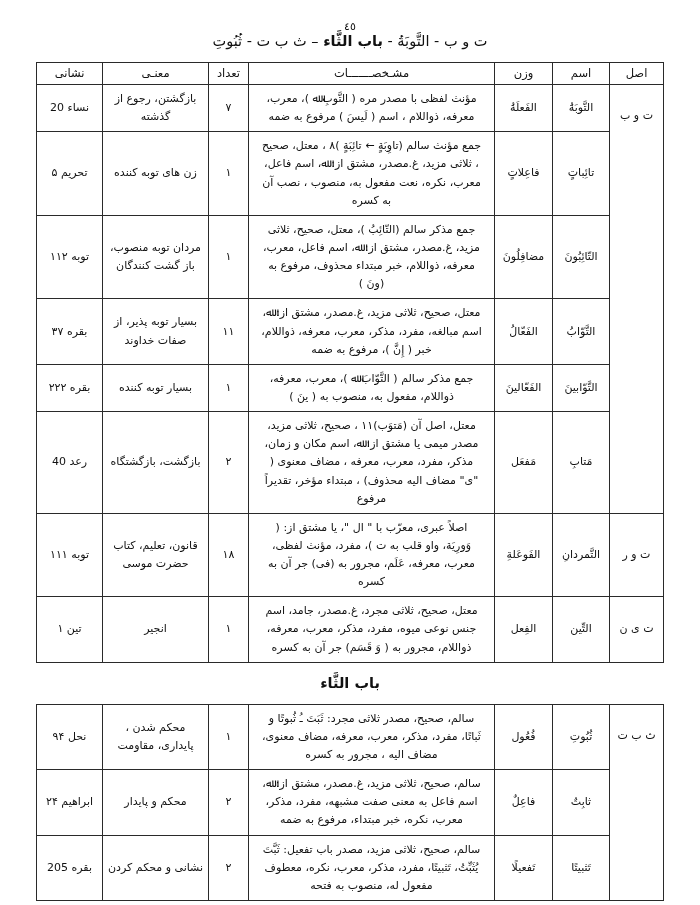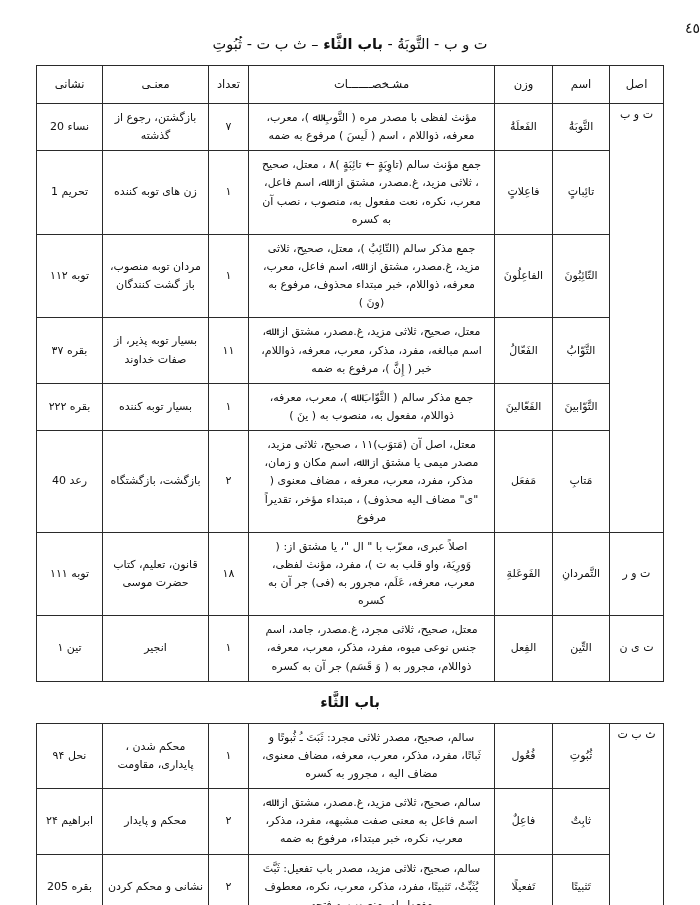--- a/index.html
+++ b/index.html
@@ -4,22 +4,23 @@
 <style>
   html,body{margin:0;padding:0;background:#fff;}
   body{
     width:700px;height:905px;
     font-family:"DejaVu Sans", sans-serif;
     direction:rtl;
     color:#111;
     position:relative;
   }
   .page-number{
+    text-align:center;
     padding-top:20px;
-    font-size:14px;
+    font-size:11px;
   }
   .running-header{
     text-align:center;
     font-size:14.5px;
   }
   .running-header b{font-weight:bold;}
   table{
     border-collapse:collapse;
     table-layout:fixed;
     width:627px;
@@ -34,22 +35,22 @@
   col.c-ref{width:66px;}
   th,td{
     border:1px solid #2a2a2a;
     text-align:center;
     vertical-align:middle;
     font-size:11px;
     line-height:1.65;
     padding:5px 3px;
     word-wrap:break-word;
   }
-  th{font-weight:normal;font-size:11.5px;padding:9px 3px;}
-  td.asl-top{vertical-align:top;padding-top:2px;}
+  th{font-weight:normal;font-size:11.5px;padding:1px 3px;}
+  td.asl-top{vertical-align:top;padding-top:22px;}
   td.spec{padding:5px 12px;}
   .section-title{
     text-align:center;
     font-weight:bold;
     font-size:14.5px;
     margin-top:12px;
   }
   .footer-mark{
     text-align:center;
     font-size:13px;
@@ -93,25 +94,25 @@
       <td>۷</td>
       <td>بازگشتن، رجوع از گذشته</td>
       <td>نساء 20</td>
     </tr>
     <tr>
       <td>تائِباتٍ</td>
       <td>فاعِلاتٍ</td>
       <td class="spec">جمع مؤنث سالم (تاوِبَةٍ ← تائِبَةٍ )۸ ، معتل، صحيح ، ثلاثى مزيد، غ.مصدر، مشتق از: ﷲ، اسم فاعل، معرب، نكره، نعت مفعول به، منصوب ، نصب آن به كسره</td>
       <td>۱</td>
       <td>زن هاى توبه كننده</td>
-      <td>تحريم 1</td>
+      <td>تحريم ۵</td>
     </tr>
     <tr>
       <td>التّائِبُونَ</td>
-      <td>الفاعِلُونَ</td>
+      <td>مضافِلُونَ</td>
       <td class="spec">جمع مذكر سالم (التّائِبُ )، معتل، صحيح، ثلاثى مزيد، غ.مصدر، مشتق از: ﷲ، اسم فاعل، معرب، معرفه، ذواللام، خبر مبتداء محذوف، مرفوع به (ونَ )</td>
       <td>۱</td>
       <td>مردان توبه منصوب، باز گشت كنندگان</td>
       <td>توبه ۱۱۲</td>
     </tr>
     <tr>
       <td>التَّوّابُ</td>
       <td>الفَعّالُ</td>
       <td class="spec">معتل، صحيح، ثلاثى مزيد، غ.مصدر، مشتق از: ﷲ، اسم مبالغه، مفرد، مذكر، معرب، معرفه، ذواللام، خبر ( إِنَّ )، مرفوع به ضمه</td>
       <td>۱۱</td>

